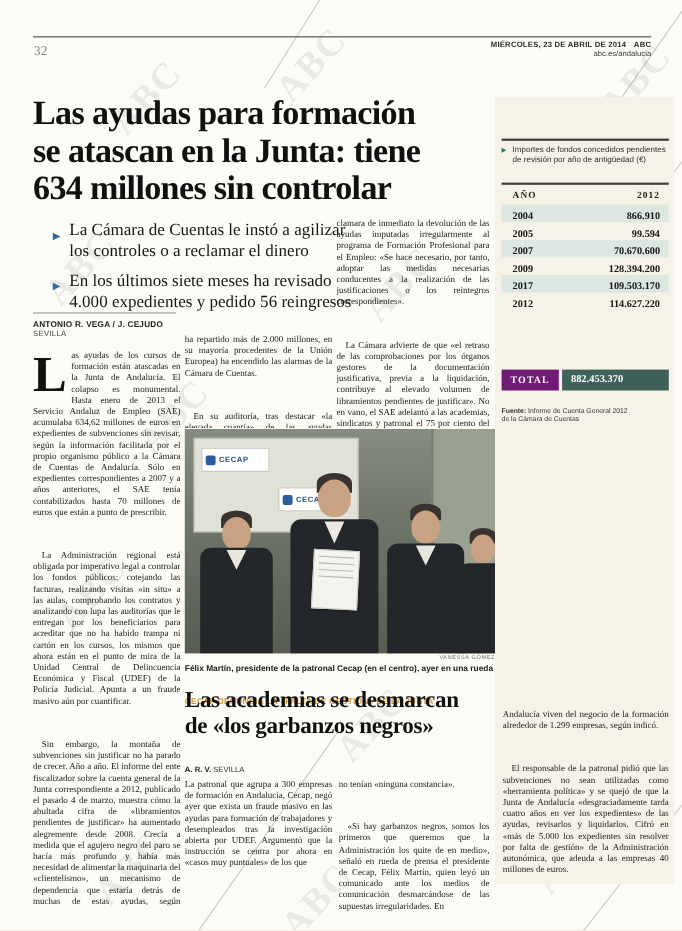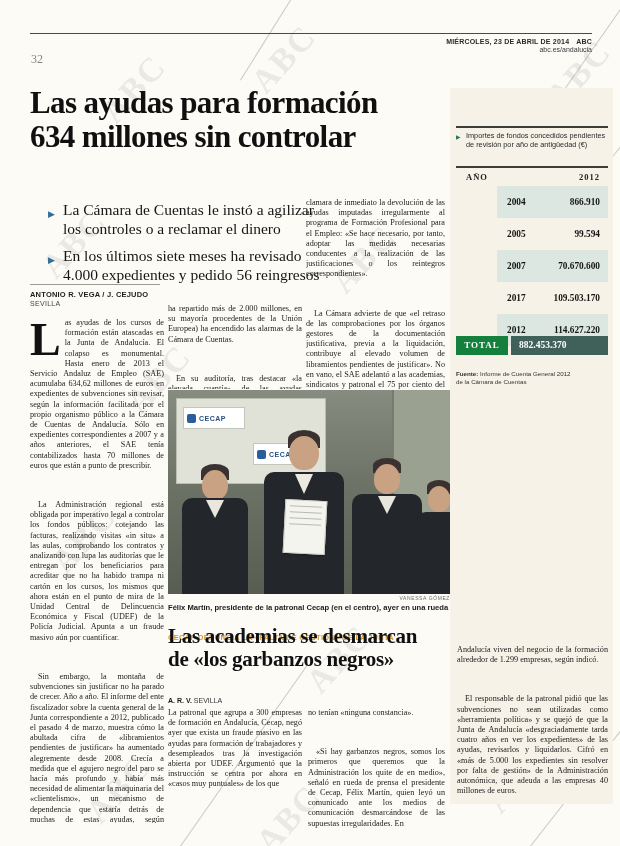--- a/index.html
+++ b/index.html
@@ -14,21 +14,21 @@
     position:absolute; font:700 34px "Liberation Serif", serif;
     color:rgba(125,125,125,0.14); transform:rotate(-48deg); letter-spacing:2px;
     pointer-events:none; user-select:none;
   }
   .scratch {
     position:absolute; height:1px; background:rgba(95,95,95,0.32);
     transform-origin:left top; pointer-events:none;
   }
   
   .mast-rule { position:absolute; left:30px; top:33px; width:562px; height:1px; background:#4a4a46; }
-  .page-num { position:absolute; left:31px; top:52px; font:12px "Liberation Serif", serif; color:#85857a; }
+  .page-num { position:absolute; left:31px; top:39px; font:12px "Liberation Serif", serif; color:#85857a; }
   .section-title {
     position:absolute; left:49px; top:36px;
     font:600 27px "Liberation Serif", serif; color:#2a685e; letter-spacing:1px;
   }
   .mast-right { position:absolute; right:28px; top:38px; text-align:right;
     font-family:"Liberation Sans", sans-serif; color:#2b2b2b; }
   .mast-date { font-size:7px; font-weight:700; letter-spacing:.2px; }
   .mast-brand { font-weight:700; margin-left:7px; }
   .mast-site { font-size:7px; margin-top:1px; color:#3a3a3a; }
   
@@ -94,25 +94,25 @@
   .sb { position:absolute; left:456px; width:152px; }
   .sb-title { top:93px; font:700 12.5px/14.5px "Liberation Serif", serif; color:#111; }
   .sb-rule1 { position:absolute; left:456px; top:126px; width:152px; height:2px; background:#3c3c38; }
   .sb-sub { top:132px; position:relative; font:7.3px/8.8px "Liberation Sans", sans-serif; color:#2a2a2a; padding-left:10px; }
   .sb-sub::before { content:"▶"; position:absolute; left:0; top:1px; font-size:6px; color:#2a7a6a; }
   .sb-rule2 { position:absolute; left:456px; top:166px; width:152px; height:1.5px; background:#3c3c38; }
   .sb-head { top:172px; display:flex; justify-content:space-between;
     font:700 8.5px "Liberation Serif", serif; letter-spacing:1px; color:#222;
     padding:0 8px 0 10px;align-items:flex-end; }
   .sb-table { position:absolute; left:456px; top:186px; width:152px; }
-  .sb-row { display:flex; justify-content:space-between; align-items:center;
-    height:32px; padding:0 8px 0 10px; font:600 9.3px "Liberation Serif", serif; color:#161616;margin-left:41px; }
+  .sb-row { display:flex; justify-content:space-between; align-items:flex-end;
+    height:16px; padding:0 8px 0 10px; font:600 9.3px "Liberation Serif", serif; color:#161616; }
   .sb-row:nth-child(odd) { background:#dde7e2; }
   .sb-total { position:absolute; left:456px; top:336px; width:152px; height:19px; display:flex; gap:3px; }
-  .sb-total .cellL { width:52px; background:#15803d; color:#fff;
+  .sb-total .cellL { width:52px; background:#701a75; color:#fff;
     font:700 9px/19px "Liberation Serif", serif; text-align:center; letter-spacing:1px; }
   .sb-total .cellR { flex:1; background:#3f615a; color:#fff;
     font:700 9.5px/19px "Liberation Serif", serif; padding-left:8px; }
   .sb-source { top:370px; font:6.2px/7.6px "Liberation Sans", sans-serif; color:#333; width:120px; }
   .sb-source b { font-weight:700; }
   .colC { left:457px; top:645px; width:151px; height:150px; }
 </style>
 </head>
 <body>
 
@@ -142,20 +142,21 @@
   <span class="page-num">32</span>
   <div class="mast-right">
     <div class="mast-date">
       <span>MIÉRCOLES, 23 DE ABRIL DE 2014</span><span class="mast-brand">ABC</span>
     </div>
     <div class="mast-site">abc.es/andalucia</div>
   </div>
 
   <div class="headline">
     <div>Las ayudas para formación</div>
+    <div>se atascan en la Junta: tiene</div>
     <div>634 millones sin controlar</div>
   </div>
 
   <ul class="bullets">
     <li>La Cámara de Cuentas le instó a agilizar los controles o a reclamar el dinero</li>
     <li>En los últimos siete meses ha revisado 4.000 expedientes y pedido 56 reingresos</li>
   </ul>
 
   <div class="byline-rule"></div>
   <div class="byline">
@@ -259,20 +260,24 @@
       </div>
     <div class="sb-row">
         <span>2005</span>
         <span>99.594</span>
       </div>
     <div class="sb-row">
         <span>2007</span>
         <span>70.670.600</span>
       </div>
     <div class="sb-row">
+        <span>2009</span>
+        <span>128.394.200</span>
+      </div>
+    <div class="sb-row">
         <span>2017</span>
         <span>109.503.170</span>
       </div>
     <div class="sb-row">
         <span>2012</span>
         <span>114.627.220</span>
       </div>
   </div>
   <div class="sb-total">
     <div class="cellL">TOTAL</div>

